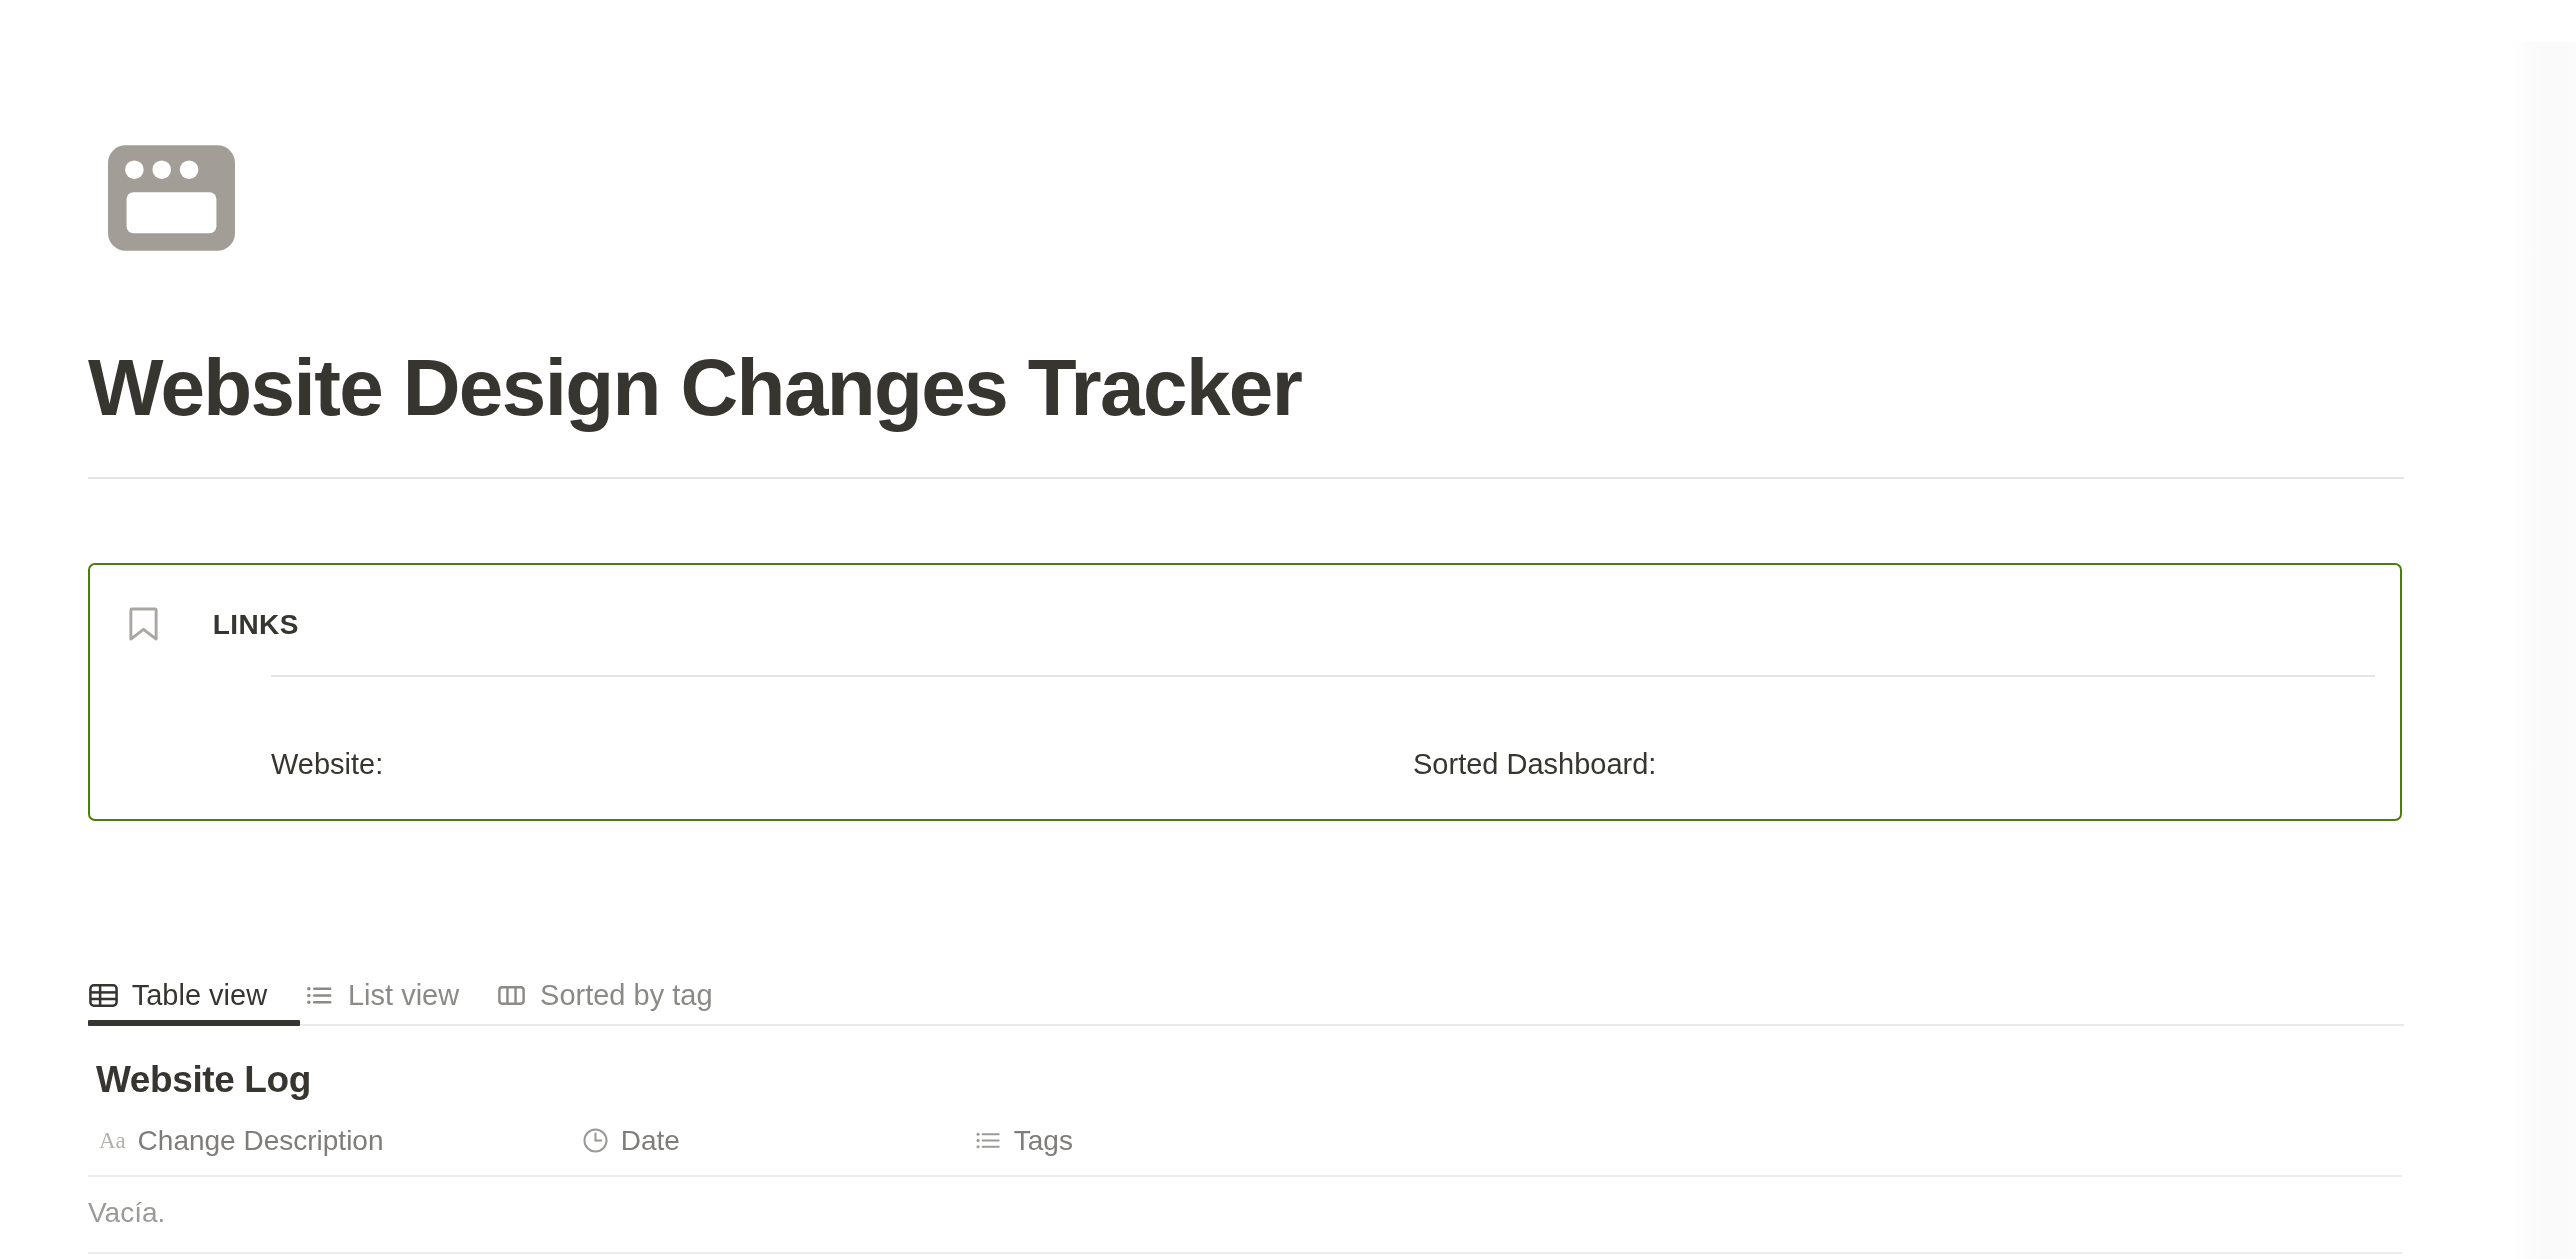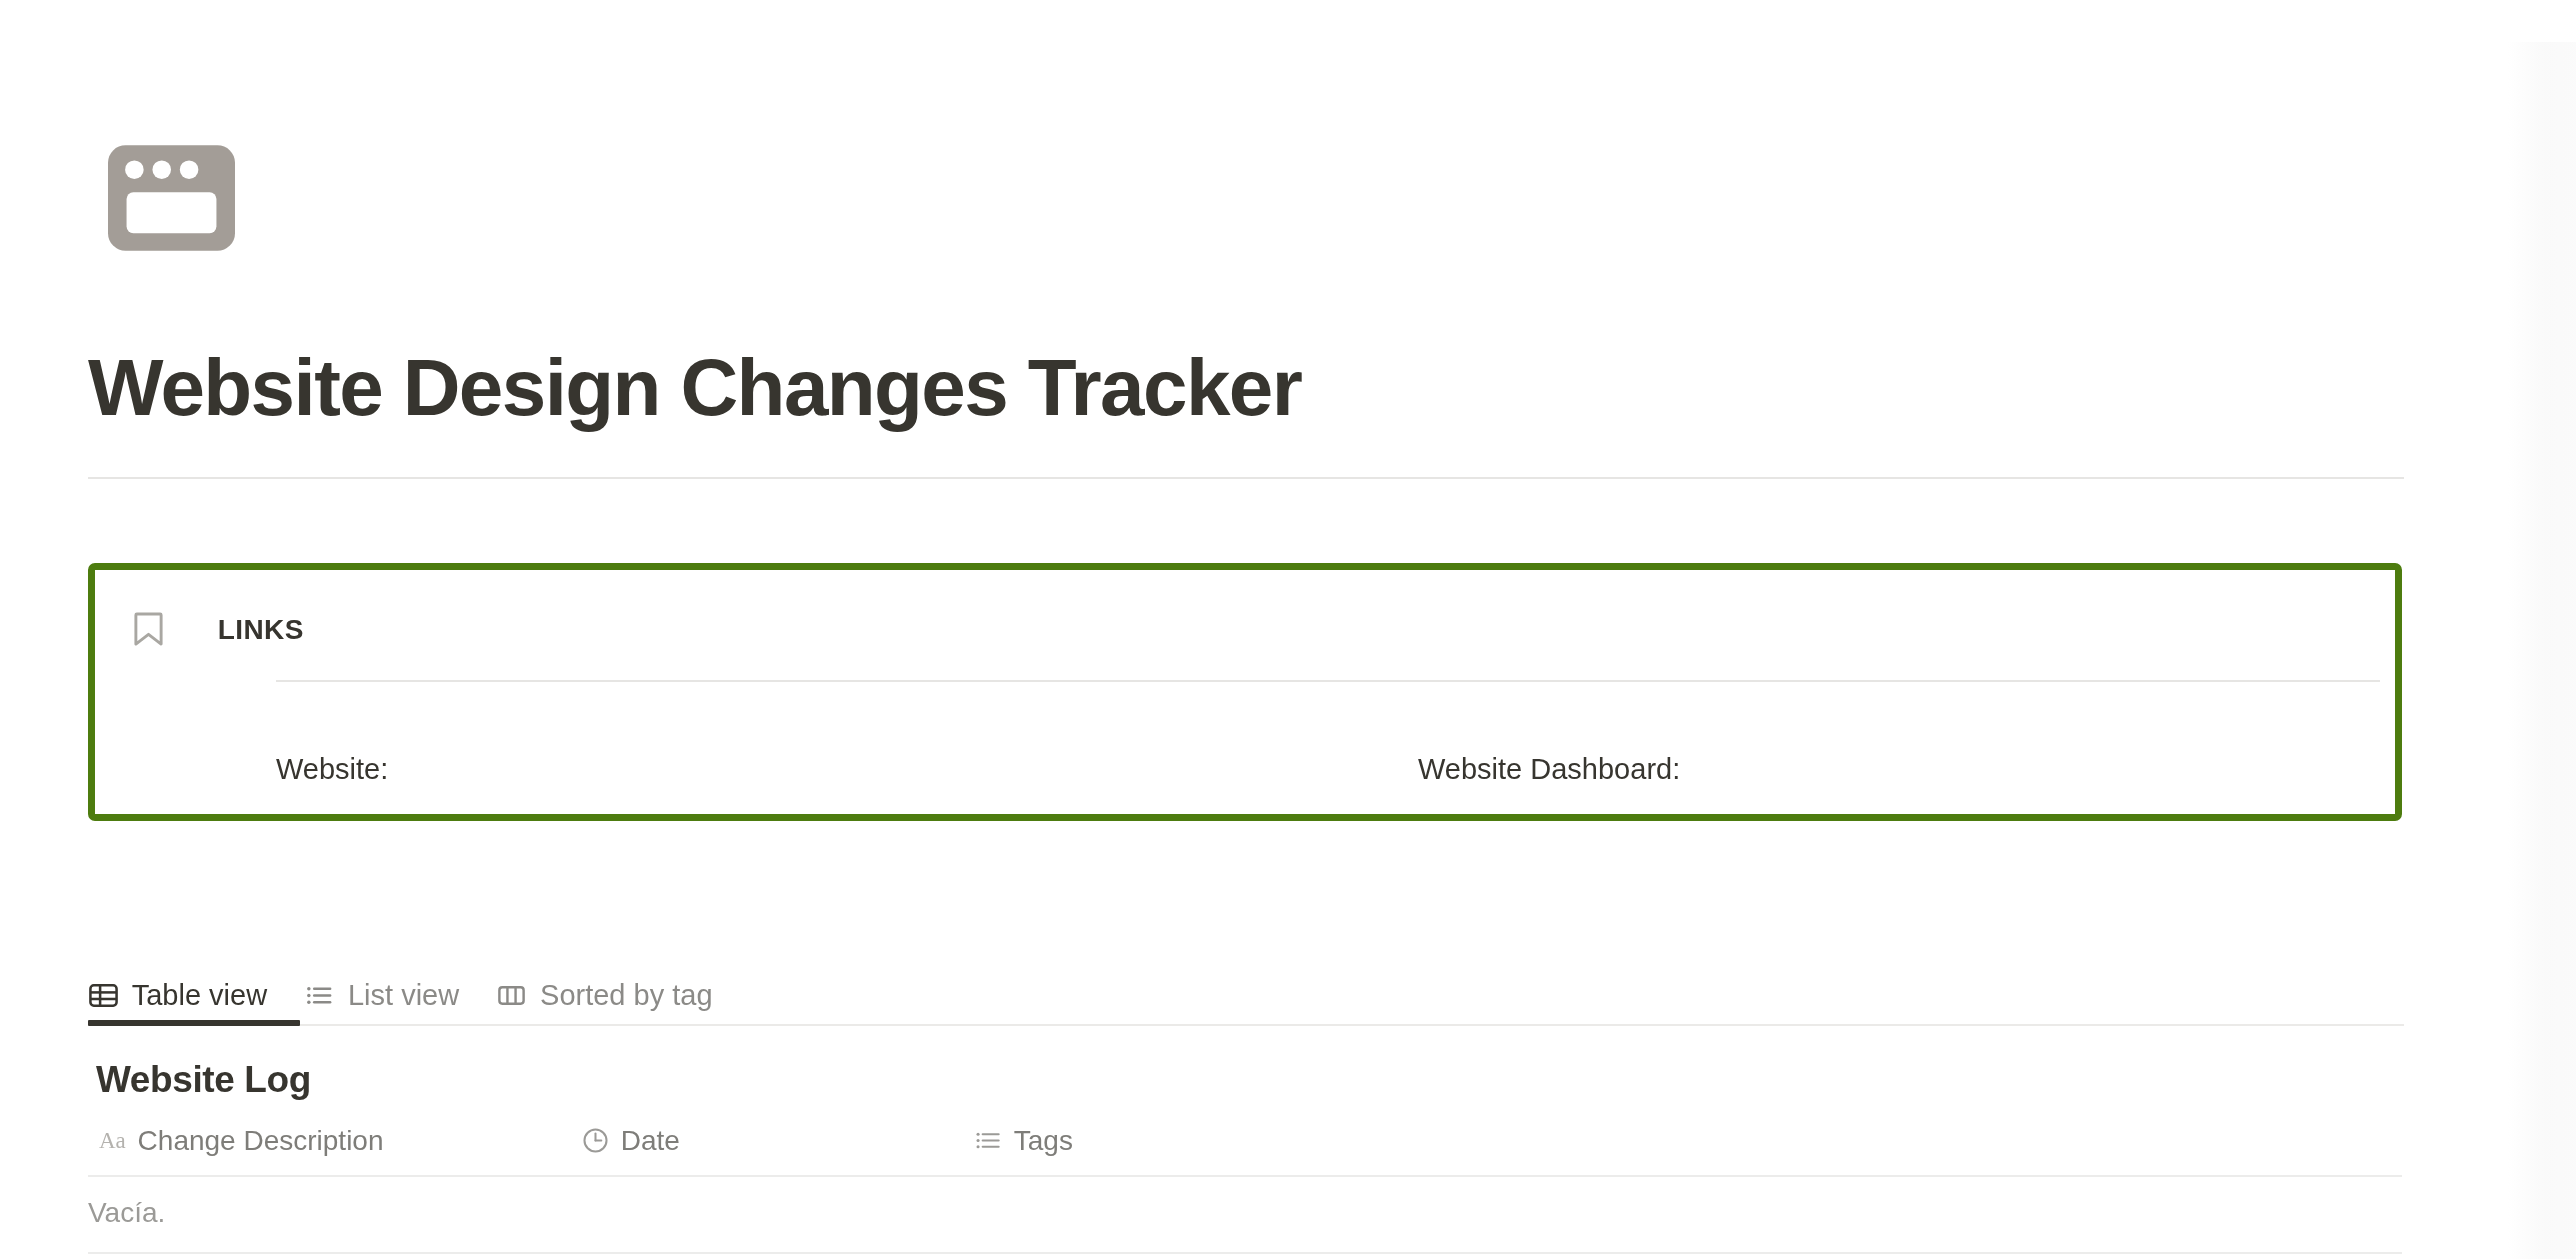--- a/index.html
+++ b/index.html
@@ -67,21 +67,21 @@
     background: #e6e5e3;
   }
 
   
   .callout {
     position: absolute;
     left: 88px;
     top: 521px;
     width: 2314px;
     height: 258px;
-    border: 7px solid #4d7c0f;
+    border: 2px solid #4d7c0f;
     border-radius: 6.9px;
     background: #ffffff;
   }
 
   .callout-head {
     position: absolute;
     left: 29px;
     top: 41px;
     display: flex;
     align-items: center;
@@ -274,21 +274,21 @@
       <svg class="bookmark-icon" viewBox="0 0 34 38" aria-hidden="true">
         <path d="M5 3 h24 a1 1 0 0 1 1 1 v30 l-13 -10 l-13 10 v-30 a1 1 0 0 1 1 -1 z" fill="none" stroke="#a9a7a2" stroke-width="3" stroke-linejoin="round"></path>
       </svg>
       <span class="callout-label">LINKS</span>
     </div>
 
     <div class="callout-divider"></div>
 
     <div class="callout-row">
       <span class="callout-field col1">Website:</span>
-      <span class="callout-field col2">Website Dashboard:</span>
+      <span class="callout-field col2">Sorted Dashboard:</span>
     </div>
   </section>
 
   <nav class="tabs">
 
     <div class="tab active">
       <span class="tab-icon">
         <svg width="31" height="31" viewBox="0 0 32 32" aria-hidden="true">
           <rect x="2.5" y="5.5" width="27" height="21" rx="3.5" ry="3.5" fill="none" stroke="#37352f" stroke-width="2.6"></rect>
           <line x1="2.5" y1="12.8" x2="29.5" y2="12.8" stroke="#37352f" stroke-width="2.6"></line>

